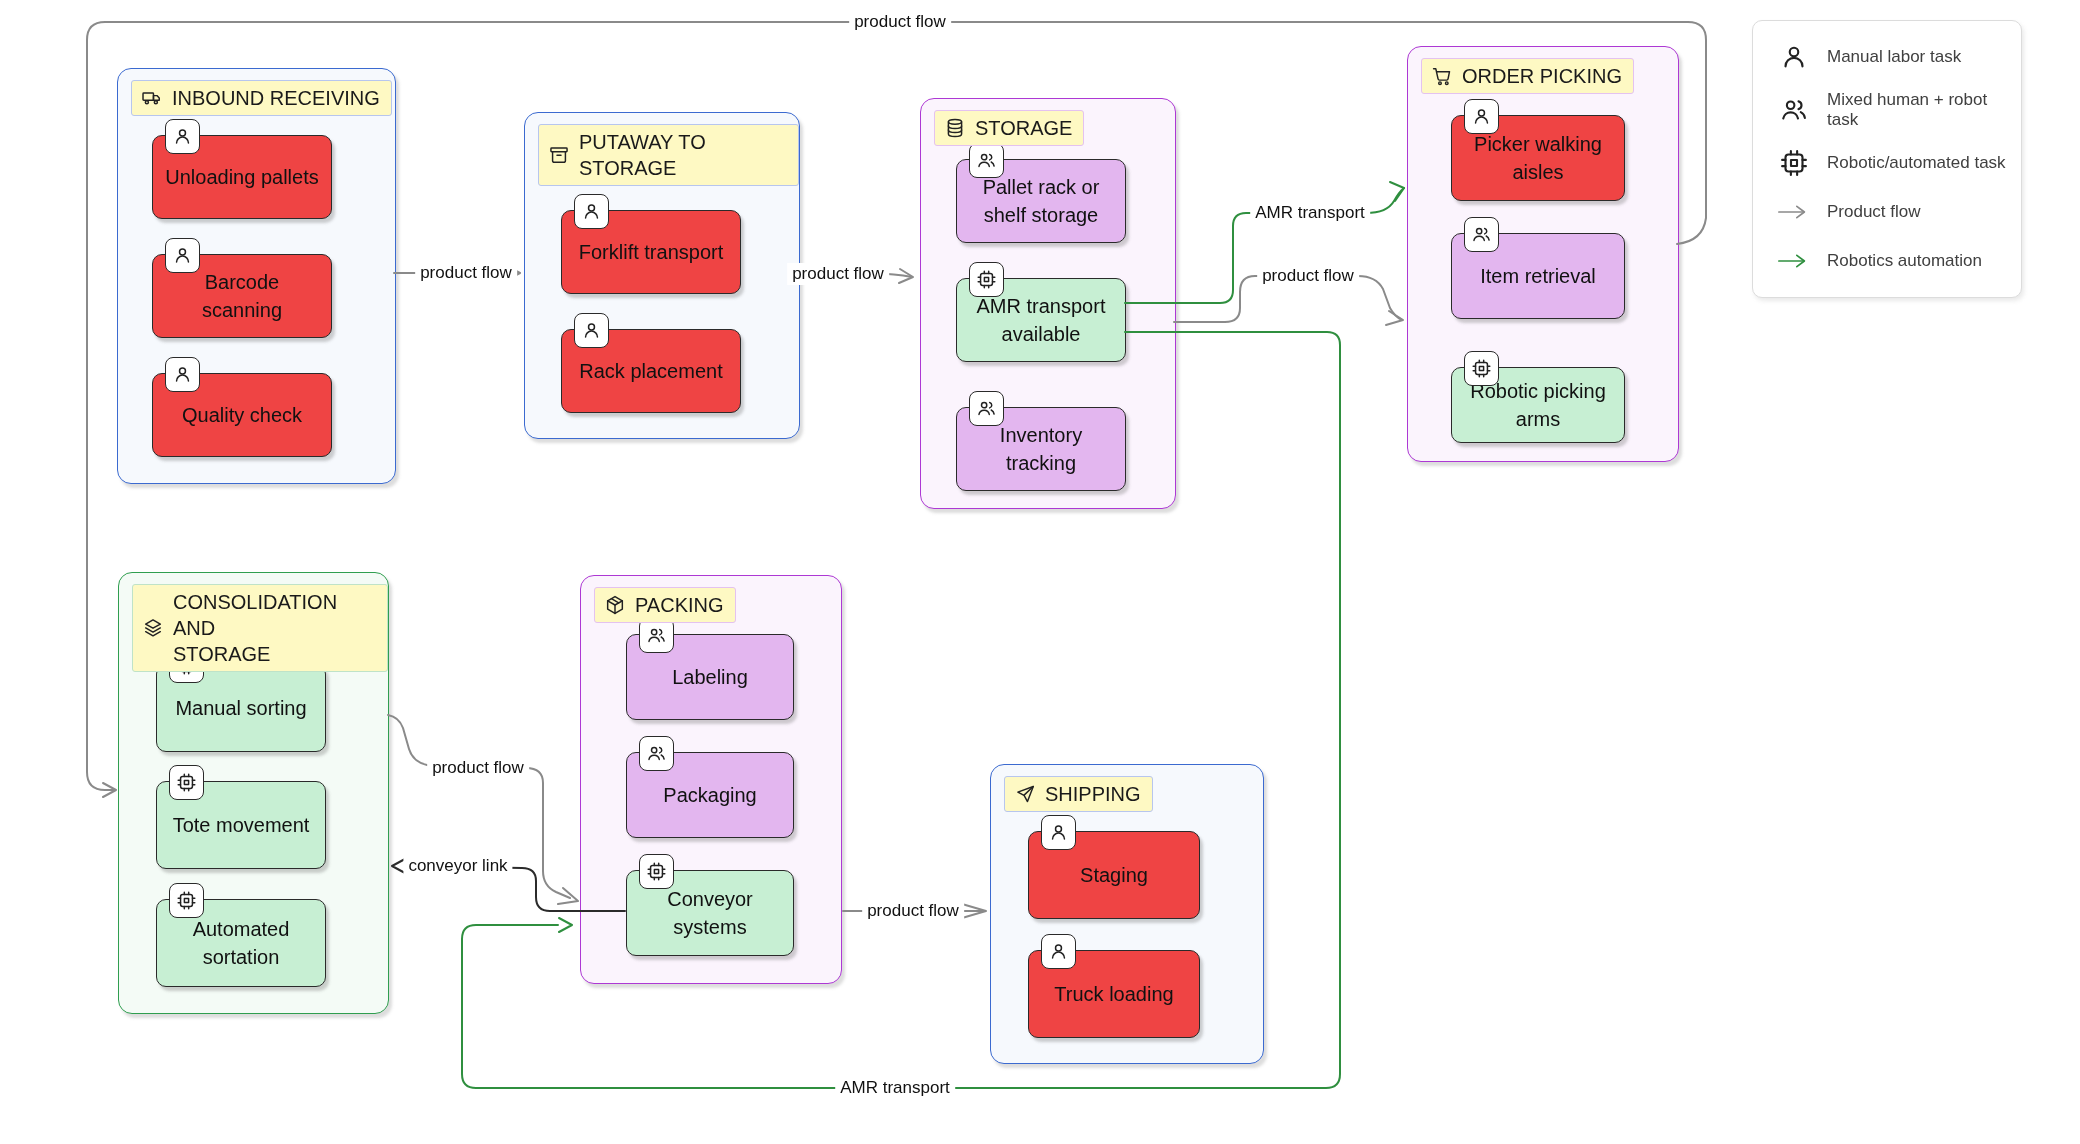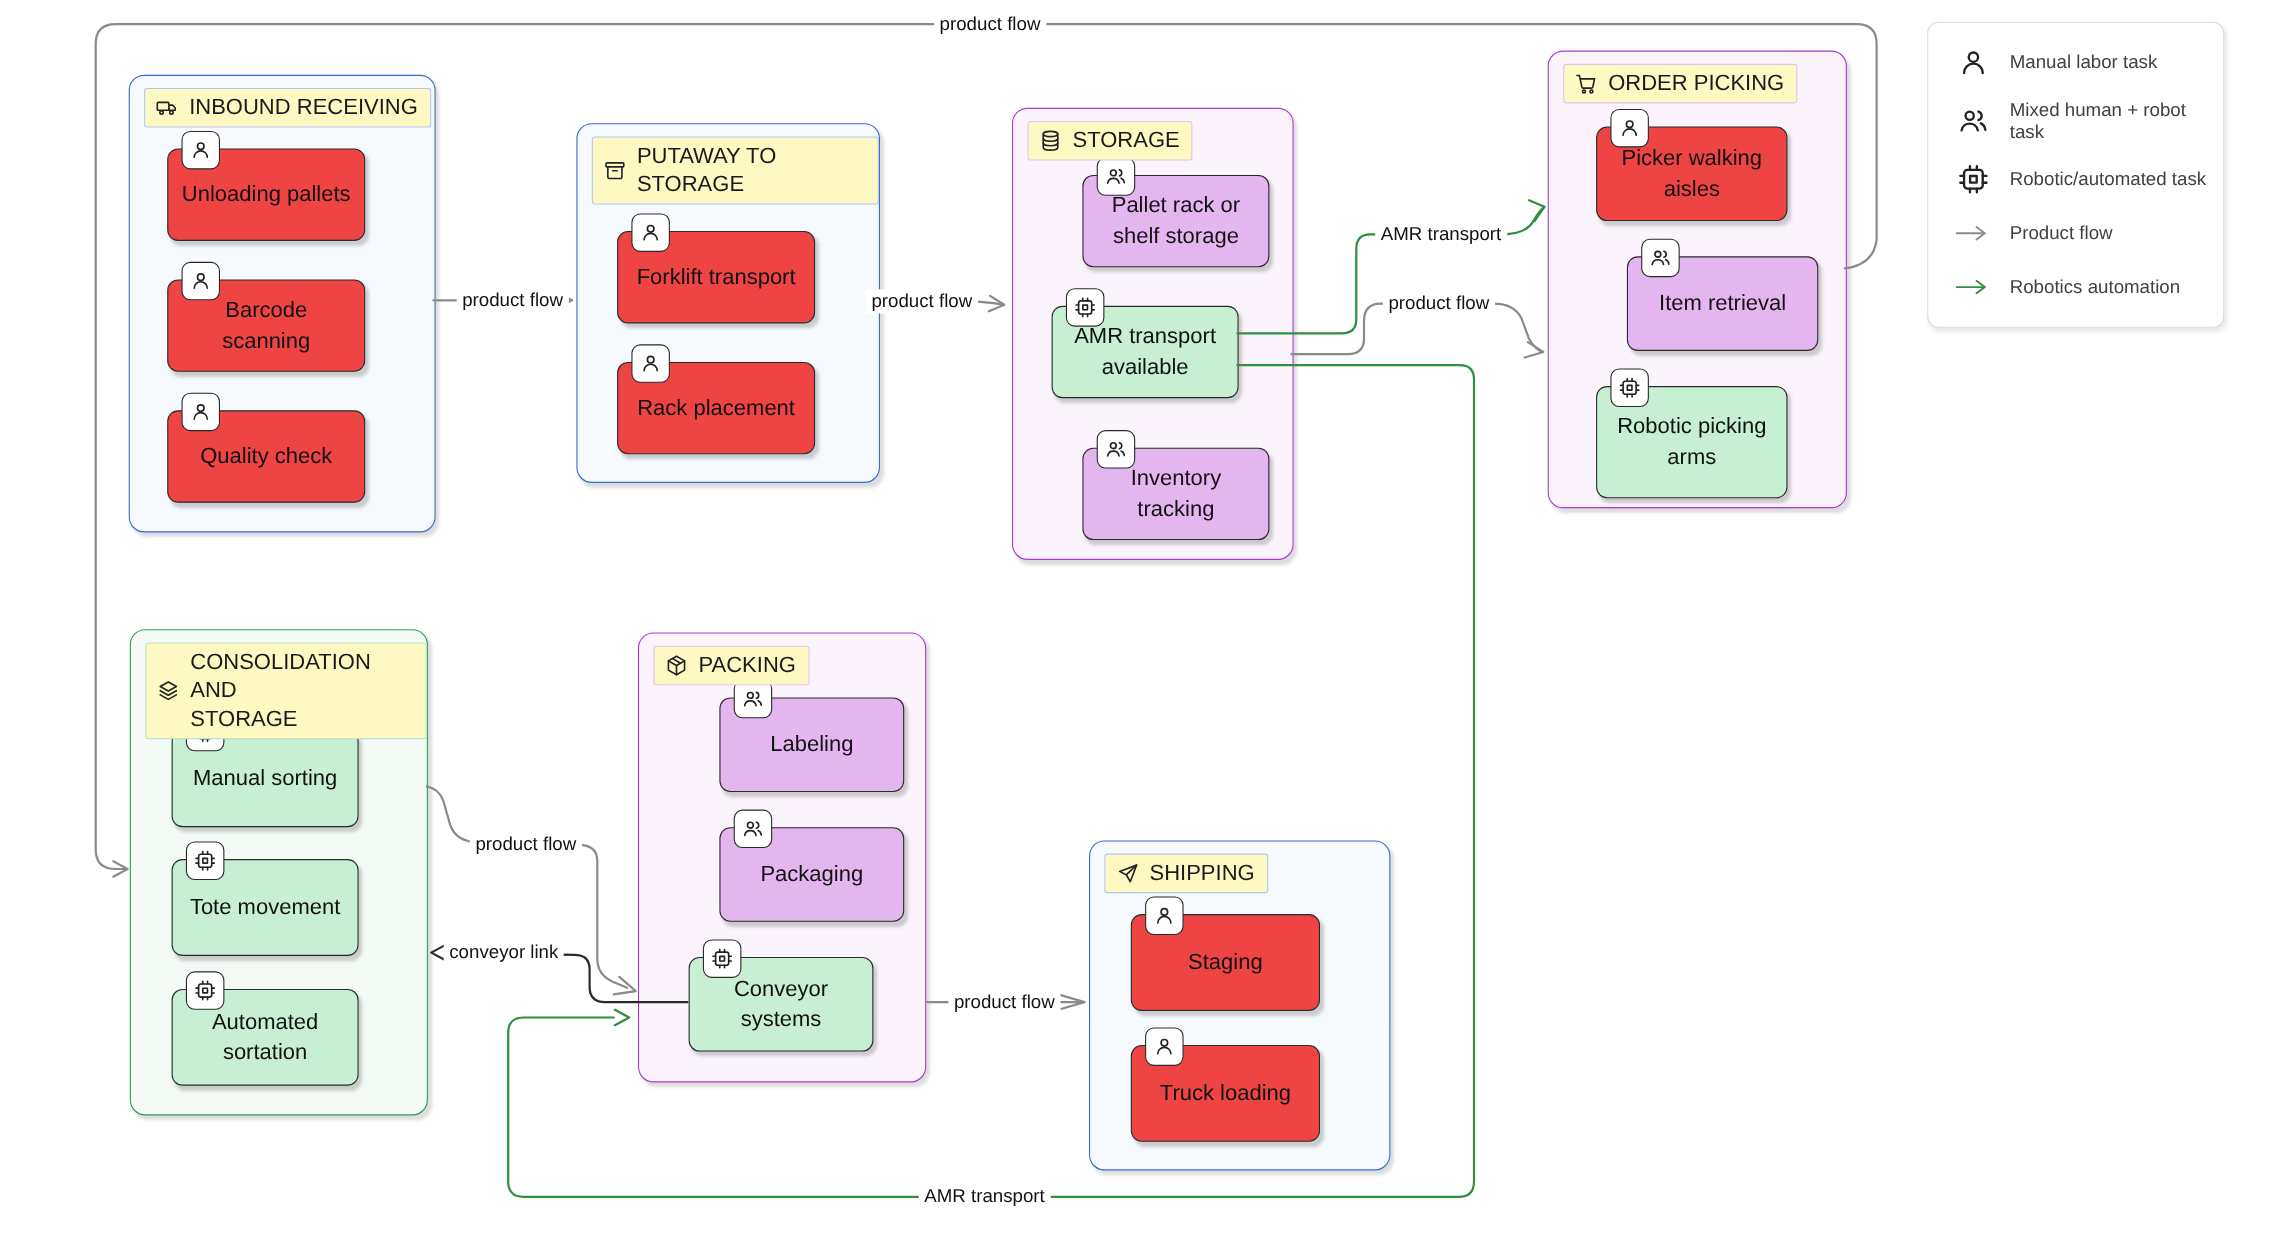--- a/index.html
+++ b/index.html
@@ -22,21 +22,21 @@
   .ggreen .chip{border-color:#bfe3c8;}
   .chip .ic{width:22px;height:22px;color:#222;flex:0 0 auto;}
   
   .node{
     position:absolute;border:1.7px solid #2a2a2a;border-radius:10px;
     display:flex;align-items:center;justify-content:center;text-align:center;
     font-size:20px;line-height:1.4;padding:2px 8px;box-sizing:border-box;
     box-shadow:3px 4px 3px rgba(100,100,100,.30);
   }
   .node.nblue  {background:#ef4444;}
-  .node.npurple{background:#e3b6ef;margin-left:28px;}
+  .node.npurple{background:#e3b6ef;}
   .node.ngreen {background:#c7efd3;}
   .nlabel{white-space:pre-line;}
   .badge{
     position:absolute;left:12px;top:-17px;width:33px;height:33px;background:#fff;
     border:1.7px solid #2a2a2a;border-radius:8px;display:flex;align-items:center;justify-content:center;
   }
   .badge .ic{width:21px;height:21px;color:#222;}
   
   #edges{position:absolute;left:0;top:0;z-index:5;pointer-events:none;}
   .edge-label{
@@ -278,21 +278,21 @@
 aisles</span>
     </div>
     <div class="node npurple" style="left:43px;top:186px;width:174px;height:86px">
       <span class="badge">
           <svg class="ic">
             <use href="#i-people"></use>
           </svg>
         </span>
       <span class="nlabel">Item retrieval</span>
     </div>
-    <div class="node ngreen" style="left:43px;top:304px;width:174px;height:102px">
+    <div class="node ngreen" style="left:43px;top:320px;width:174px;height:76px">
       <span class="badge">
           <svg class="ic">
             <use href="#i-chip"></use>
           </svg>
         </span>
       <span class="nlabel">Robotic picking
 arms</span>
     </div>
   </section>
 

